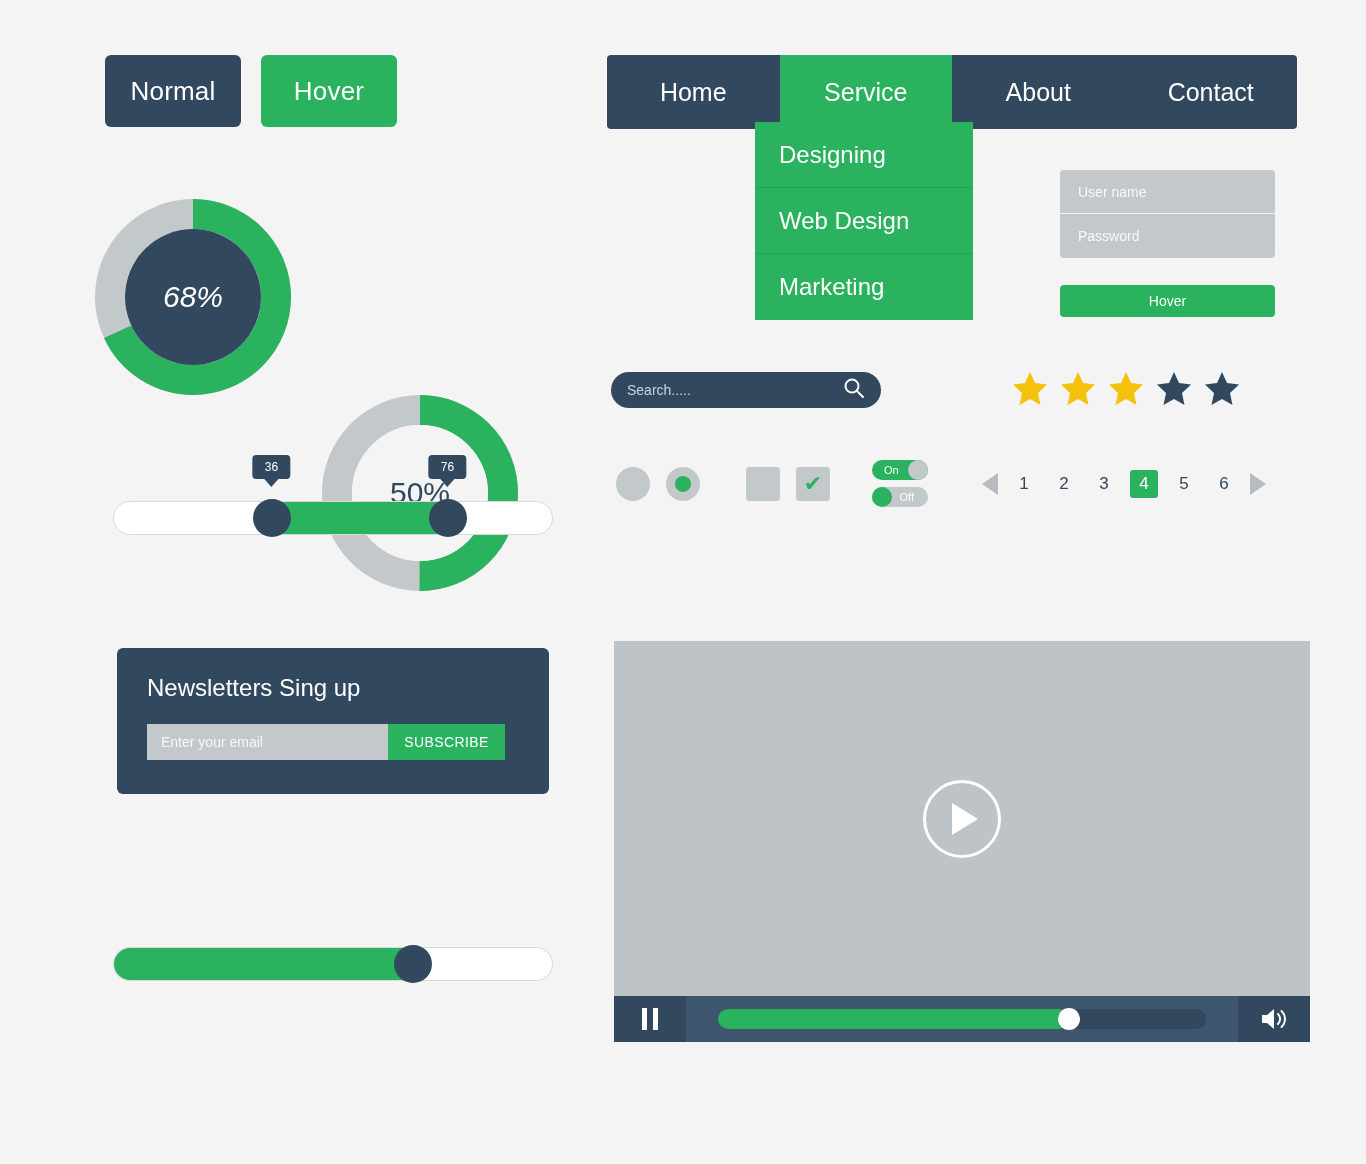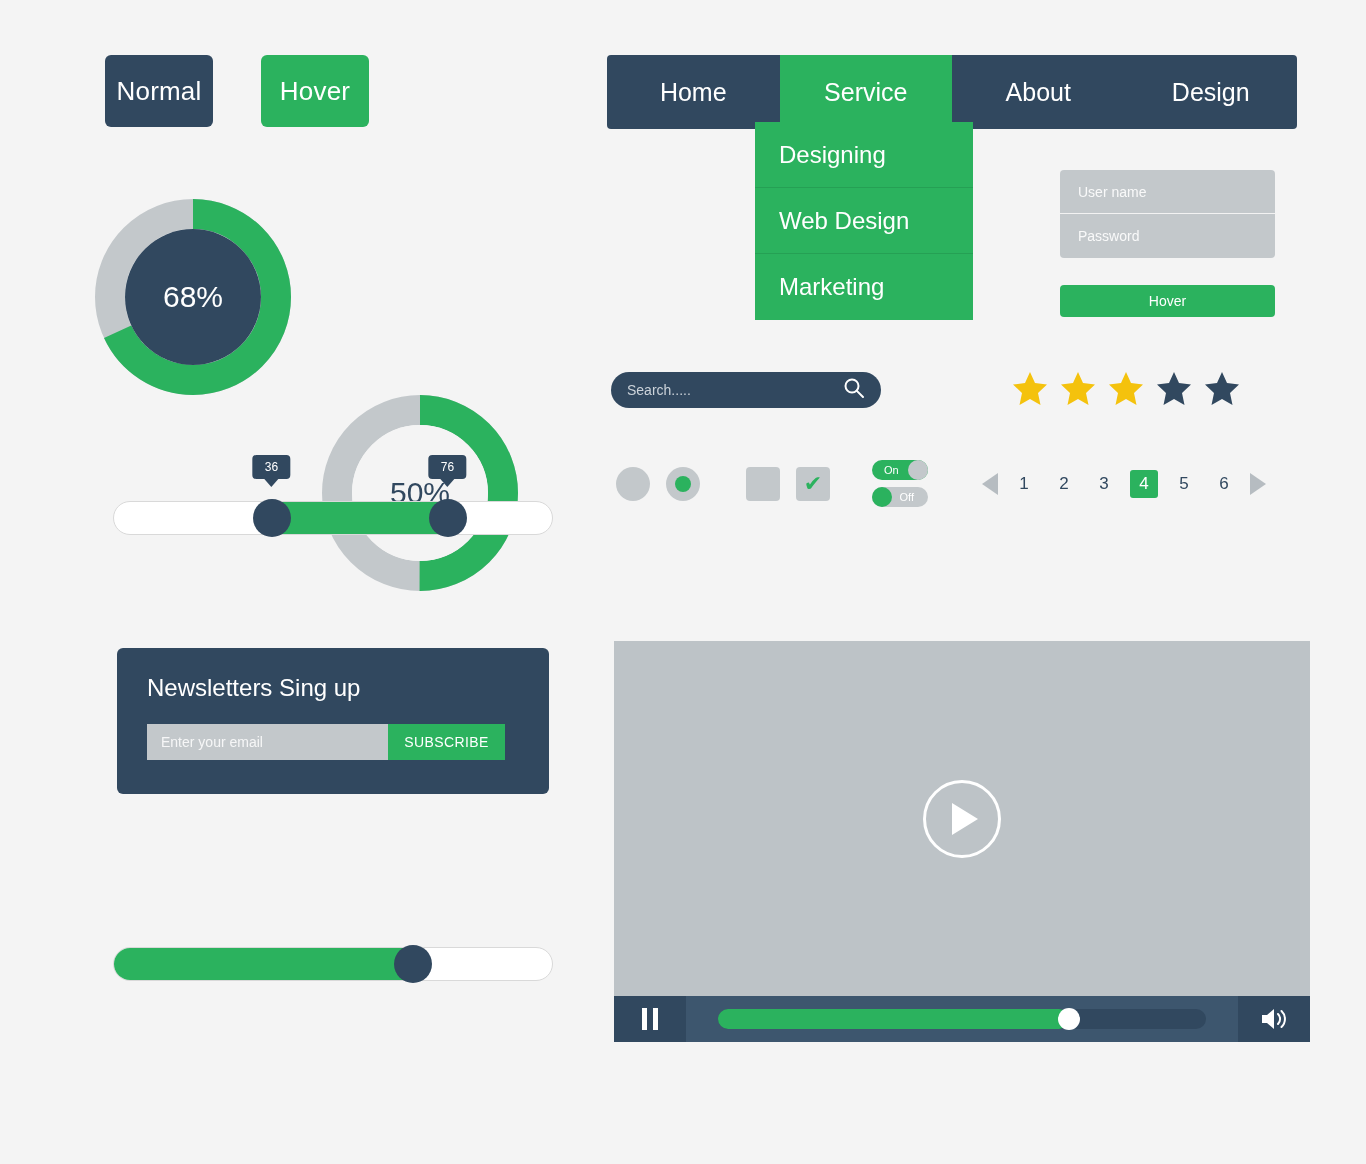--- a/index.html
+++ b/index.html
@@ -8,37 +8,37 @@
     background: #f4f4f4;
     font-family: "Liberation Sans", sans-serif;
     position: relative;
     overflow: hidden;
   }
   .stage { position: absolute; inset: 0; }
   .abs { position: absolute; }
 
   
   .btn-normal, .btn-hover {
-    width: 108px; height: 72px;
+    width: 136px; height: 72px;
     border-radius: 6px;
     display: flex; align-items: center; justify-content: center;
     color: #ffffff; font-size: 26px; letter-spacing: .2px;
     border: none; cursor: pointer;
   }
   .btn-normal { background: #31485f; }
   .btn-hover  { background: #2bb25e; }
 
   
   .donut { position: relative; width: 196px; height: 196px; border-radius: 50%; }
   .donut .hole {
     position: absolute; border-radius: 50%;
     display: flex; align-items: center; justify-content: center;
     font-size: 30px;
   }
-  .donut-a .hole { inset: 30px; background: #31485f; color: #ffffff; }
+  .donut-a .hole { inset: 30px; background: #31485f; color: #ffffff; font-style: italic; }
   .donut-b .hole { inset: 30px; background: #f4f4f4; color: #31485f; }
 
   
   .slider-track {
     width: 440px; height: 34px; border-radius: 17px;
     background: #ffffff; border: 1px solid #d9d9d9;
     position: relative;
   }
   .slider-fill { position: absolute; top: 0; bottom: 0; background: #2bb25e; }
   .slider-knob {
@@ -238,21 +238,21 @@
       <input class="nl-input" type="email" placeholder="Enter your email" style="">
       <button class="nl-btn">SUBSCRIBE</button>
     </div>
   </div>
 
 
   <div class="abs nav" style="left:607px; top:55px;">
     <div class="nav-item">Home</div>
     <div class="nav-item active">Service</div>
     <div class="nav-item">About</div>
-    <div class="nav-item">Design</div>
+    <div class="nav-item">Contact</div>
   </div>
 
   <div class="abs dropdown" style="left:755px; top:122px;">
     <div class="drop-item">Designing</div>
     <div class="drop-item">Web Design</div>
     <div class="drop-item">Marketing</div>
   </div>
 
   <div class="abs" style="left:1060px; top:170px;">
     <input class="login-field top" type="text" placeholder="User name" style="">

